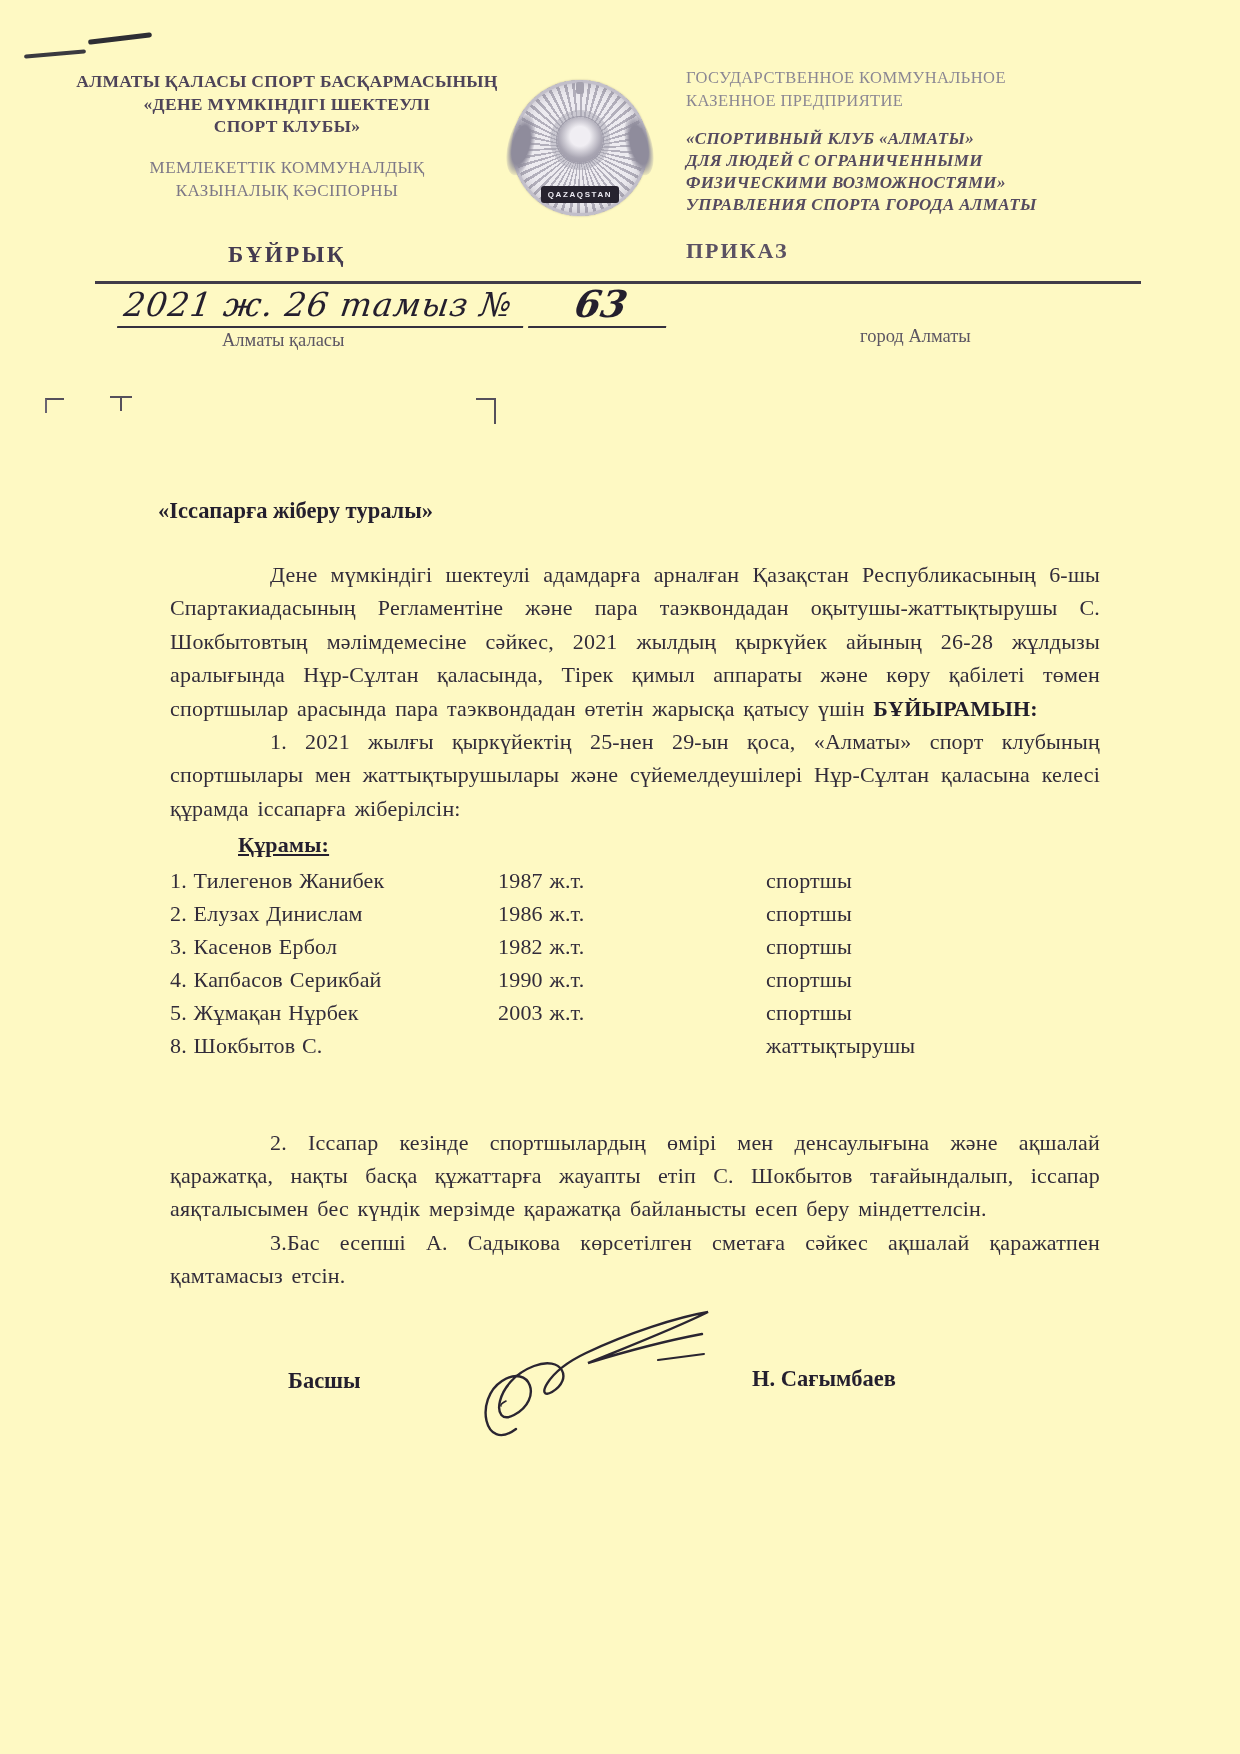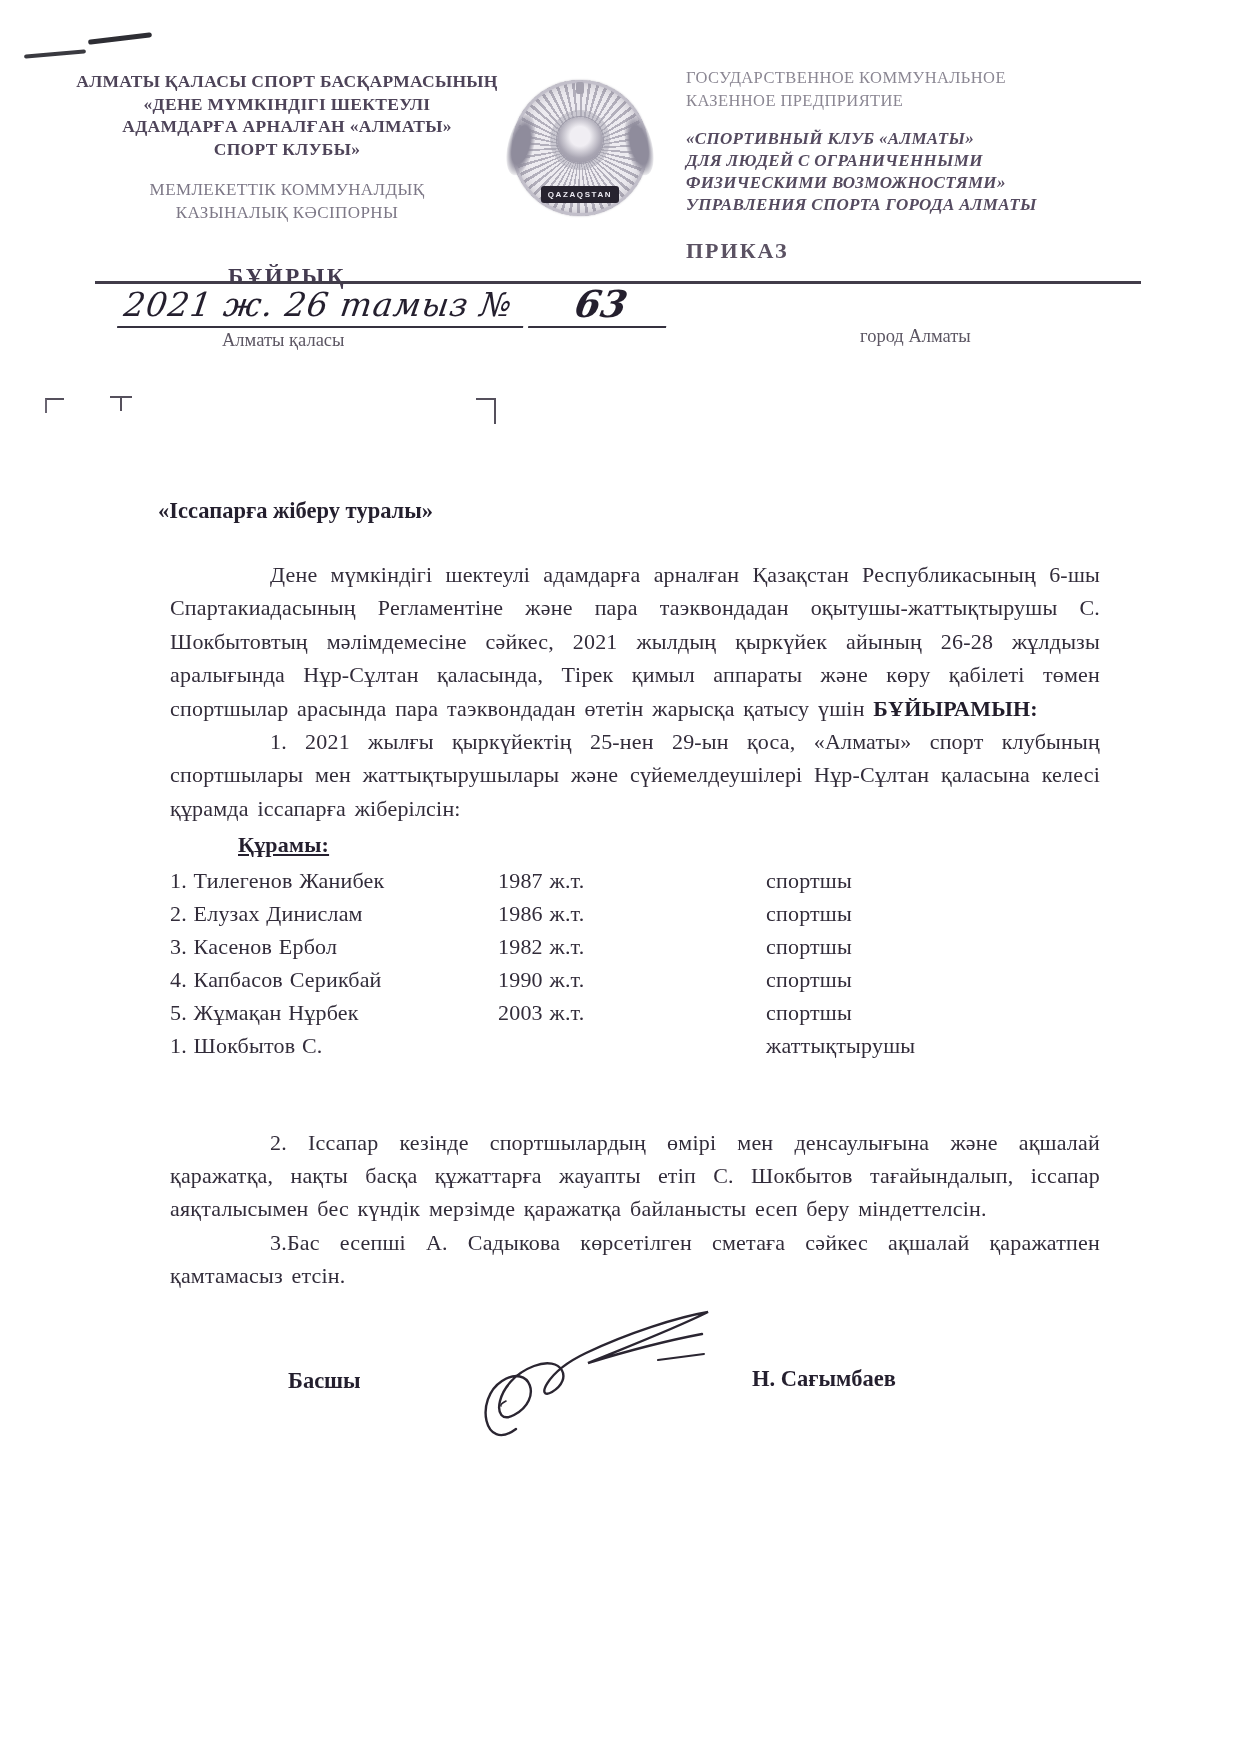--- a/index.html
+++ b/index.html
@@ -1,18 +1,18 @@
 <!DOCTYPE html>
 <html><head>
 <meta charset="utf-8">
 <style>
   html,body { margin:0; padding:0; background:#e8e8e8; }
   .page {
     position:relative; width:1240px; height:1754px; margin:0 auto;
-    background:#ffffff;
+    background:#fef9c3;
     font-family:"Liberation Serif", serif;
     color:#36303e; overflow:hidden;
   }
 
   
   .pen-mark-a { position:absolute; left:24px; top:52px; width:62px; height:4px;
     background:#3a3a40; transform:rotate(-5deg); border-radius:2px; }
   .pen-mark-b { position:absolute; left:88px; top:36px; width:64px; height:5px;
     background:#2e2e34; transform:rotate(-7deg); border-radius:3px; }
 
@@ -97,21 +97,20 @@
 <body>
 
 <div class="page">
 
   <div class="pen-mark-a"></div>
   <div class="pen-mark-b"></div>
 
   <div class="hdr-left">
     <div class="org-bold-line">АЛМАТЫ  ҚАЛАСЫ  СПОРТ БАСҚАРМАСЫНЫҢ</div>
     <div class="org-bold-line">«ДЕНЕ  МҮМКІНДІГІ  ШЕКТЕУЛІ</div>
-    <div class="org-bold-line">АДАМДАРҒА  АРНАЛҒАН «АЛМАТЫ»</div>
     <div class="org-bold-line">СПОРТ КЛУБЫ»</div>
     <div class="sub">
       <div class="org-light-line">МЕМЛЕКЕТТІК  КОММУНАЛДЫҚ</div>
       <div class="org-light-line">КАЗЫНАЛЫҚ  КӘСІПОРНЫ</div>
     </div>
     <div class="doc-type-kz">БҰЙРЫҚ</div>
   </div>
 
   <div class="emblem">
     <div class="emblem-ring"></div>
@@ -167,21 +166,21 @@
       <div class="roster-row">
         <span class="roster-name">3. Касенов Ербол</span><span class="roster-year">1982 ж.т.</span><span class="roster-role">спортшы</span>
       </div>
       <div class="roster-row">
         <span class="roster-name">4. Капбасов Серикбай</span><span class="roster-year">1990 ж.т.</span><span class="roster-role">спортшы</span>
       </div>
       <div class="roster-row">
         <span class="roster-name">5. Жұмақан   Нұрбек</span><span class="roster-year">2003 ж.т.</span><span class="roster-role">спортшы</span>
       </div>
       <div class="roster-row">
-        <span class="roster-name">1. Шокбытов С.</span><span class="roster-year"></span><span class="roster-role">жаттықтырушы</span>
+        <span class="roster-name">8. Шокбытов С.</span><span class="roster-year"></span><span class="roster-role">жаттықтырушы</span>
       </div>
     </div>
 
     <p class="par2">2. Іссапар кезінде спортшылардың өмірі мен денсаулығына және ақшалай қаражатқа, нақты басқа құжаттарға жауапты етіп  С. Шокбытов тағайындалып, іссапар аяқталысымен бес күндік мерзімде қаражатқа байланысты есеп беру міндеттелсін.</p>
     <p>3.Бас есепші А. Садыкова көрсетілген сметаға сәйкес ақшалай қаражатпен қамтамасыз етсін.</p>
   </div>
 
   <div class="sig-position">Басшы</div>
   <svg class="sig-scribble" viewBox="0 0 260 150" xmlns="http://www.w3.org/2000/svg">
     <g fill="none" stroke="#2a2531" stroke-width="2.4" stroke-linecap="round">

